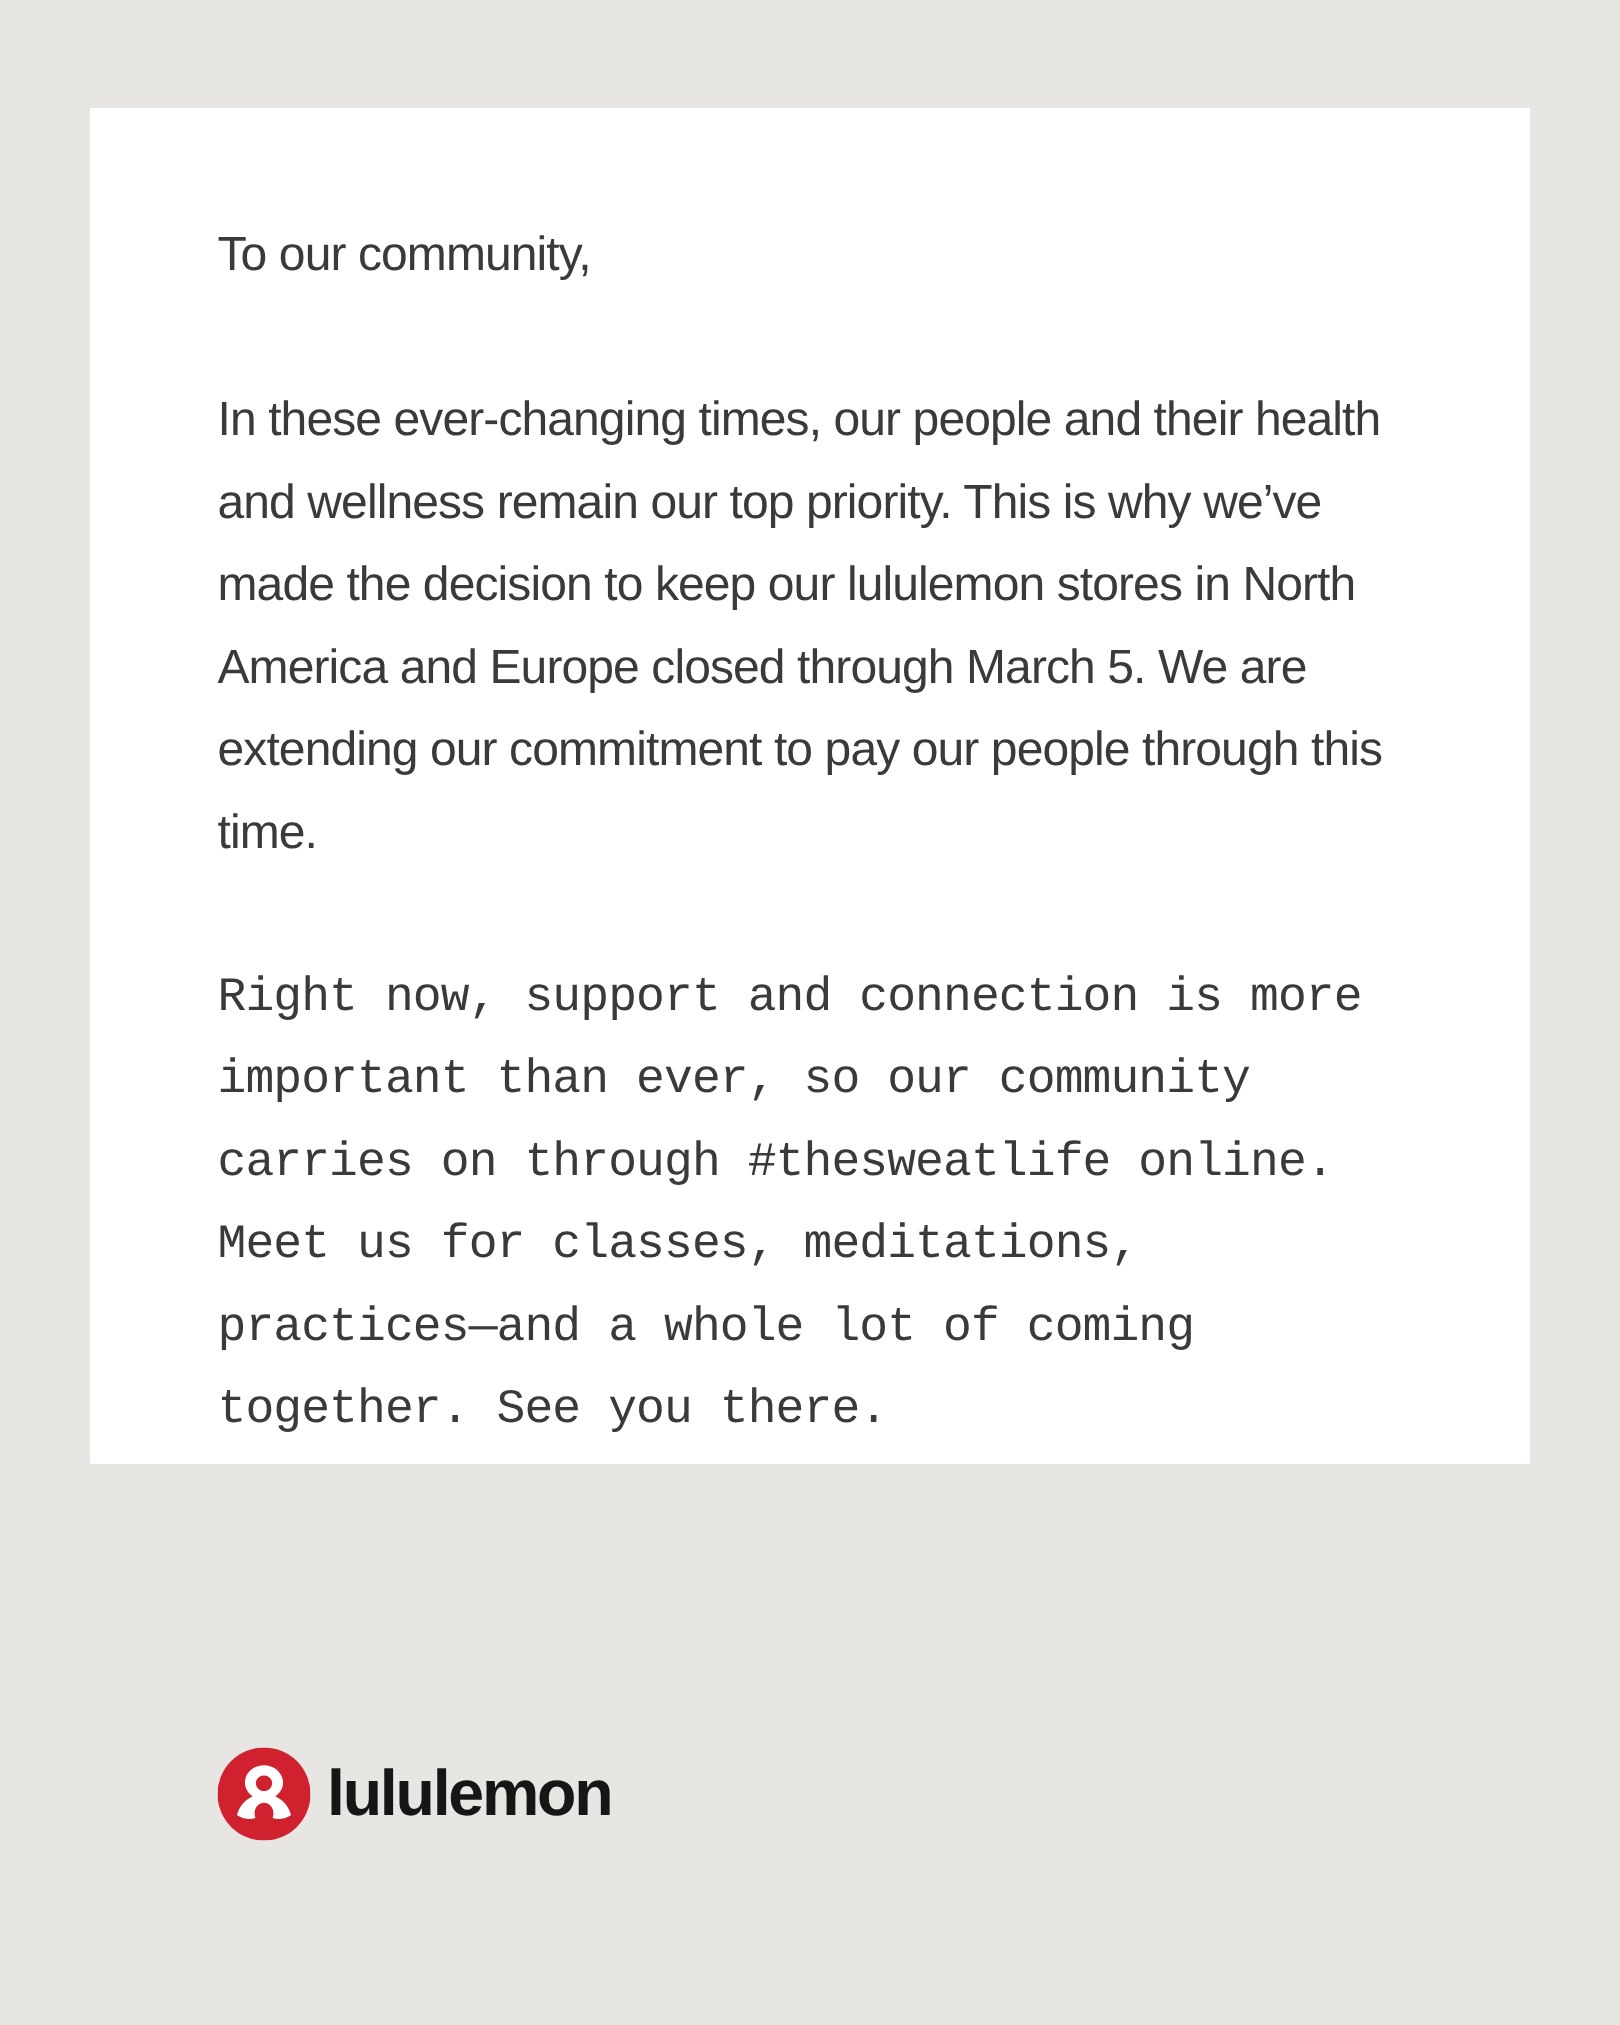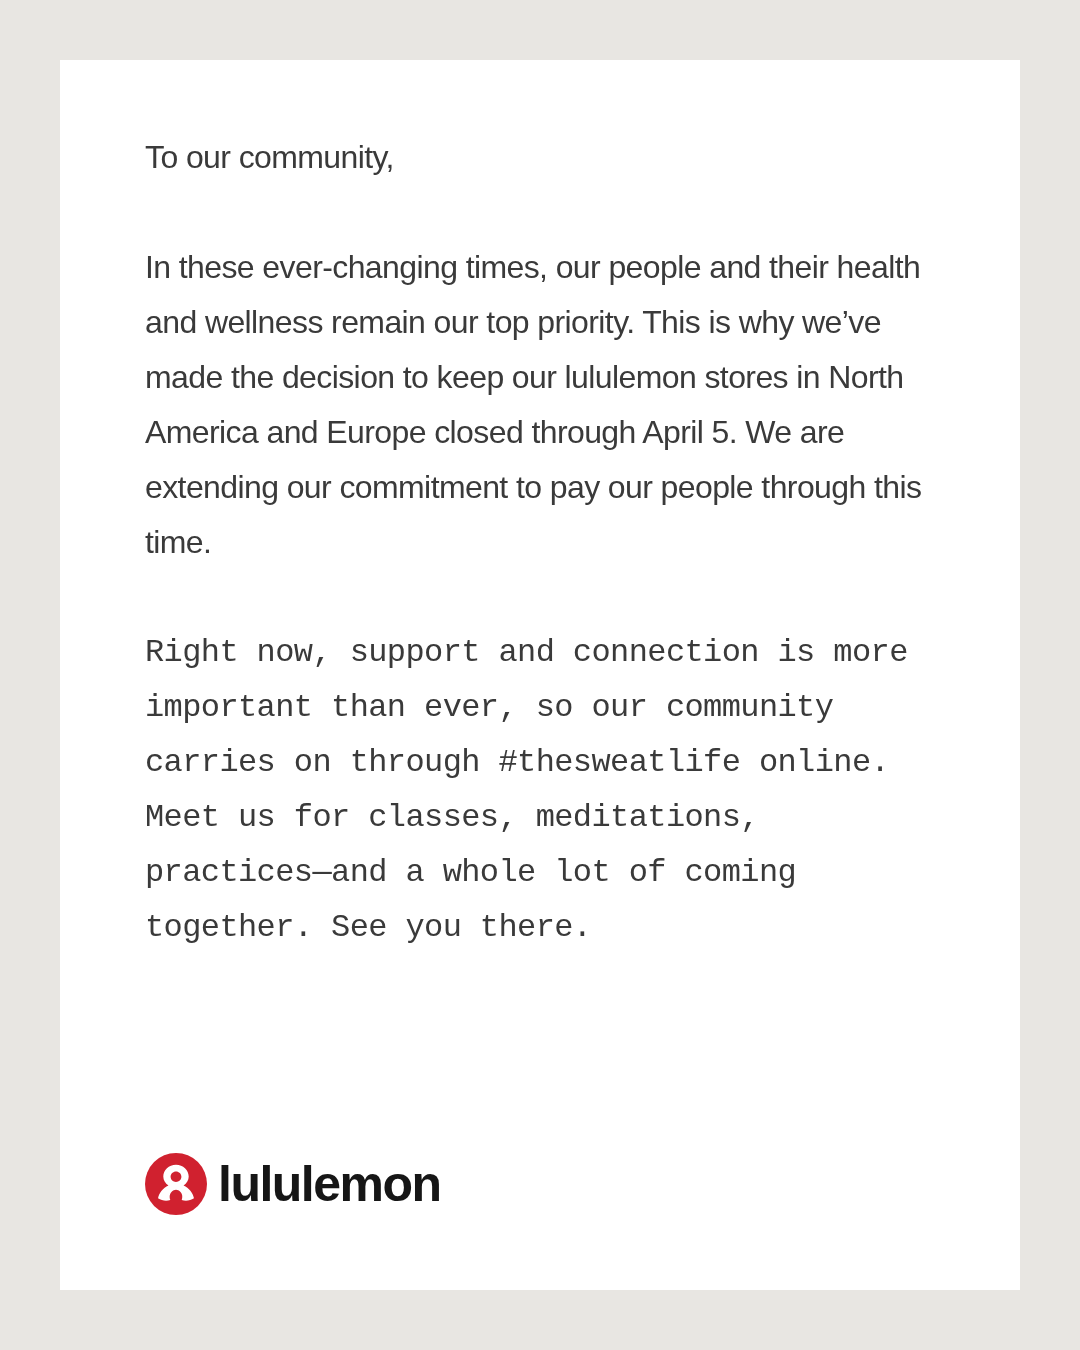--- a/index.html
+++ b/index.html
@@ -9,23 +9,23 @@
   body {
     width: 1080px;
     height: 1350px;
     background: var(--page-bg, #e8e6e2);
     font-family: "Liberation Sans", "DejaVu Sans", sans-serif;
     overflow: hidden;
   }
   .card {
     position: absolute;
     left: 60px;
-    top: 60px;
+    top: 72px;
     width: 960px;
-    height: 1230px;
+    height: 904px;
     background: var(--card-bg, #ffffff);
   }
   .letter {
     position: absolute;
     left: 85px;
     top: 70px;
     width: 795px;
     color: var(--text, #3a3a3a);
     font-size: 32px;
     line-height: 55px;
@@ -46,36 +46,36 @@
     align-items: center;
     gap: 11px;
   }
   .logo-mark {
     width: 62px;
     height: 62px;
     display: block;
   }
   .wordmark {
     color: var(--wordmark, #161616);
-    font-size: 50px;
+    font-size: 43px;
     font-weight: 700;
     letter-spacing: -1.5px;
     line-height: 62px;
     text-align: center;
   }
 </style>
 </head>
 <body>
 
 <div class="page">
   <div class="card">
 
     <div class="letter">
       <p>To our community,</p>
-      <p>In these ever-changing times, our people and their health and wellness remain our top priority. This is why we’ve made the decision to keep our lululemon stores in North America and Europe closed through April 5. We are extending our commitment to pay our people through this time.</p>
+      <p>In these ever-changing times, our people and their health and wellness remain our top priority. This is why we’ve made the decision to keep our lululemon stores in North America and Europe closed through March 5. We are extending our commitment to pay our people through this time.</p>
       <p>Right now, support and connection is more important than ever, so our community carries on through #thesweatlife online. Meet us for classes, meditations, practices—and a whole lot of coming together. See you there.</p>
     </div>
 
     <div class="logo-row">
       <svg class="logo-mark" viewBox="0 0 100 100" aria-hidden="true">
         <circle cx="50" cy="50" r="50" fill="var(--logo-red, #d0212f)"></circle>
         <path fill="#ffffff" fill-rule="evenodd" d="M50,19
           C61.5,19 70.5,27.5 70.5,38
           C70.5,44 67.3,49 62.2,52.4
           C71,56.7 77.2,64 79,72.9

